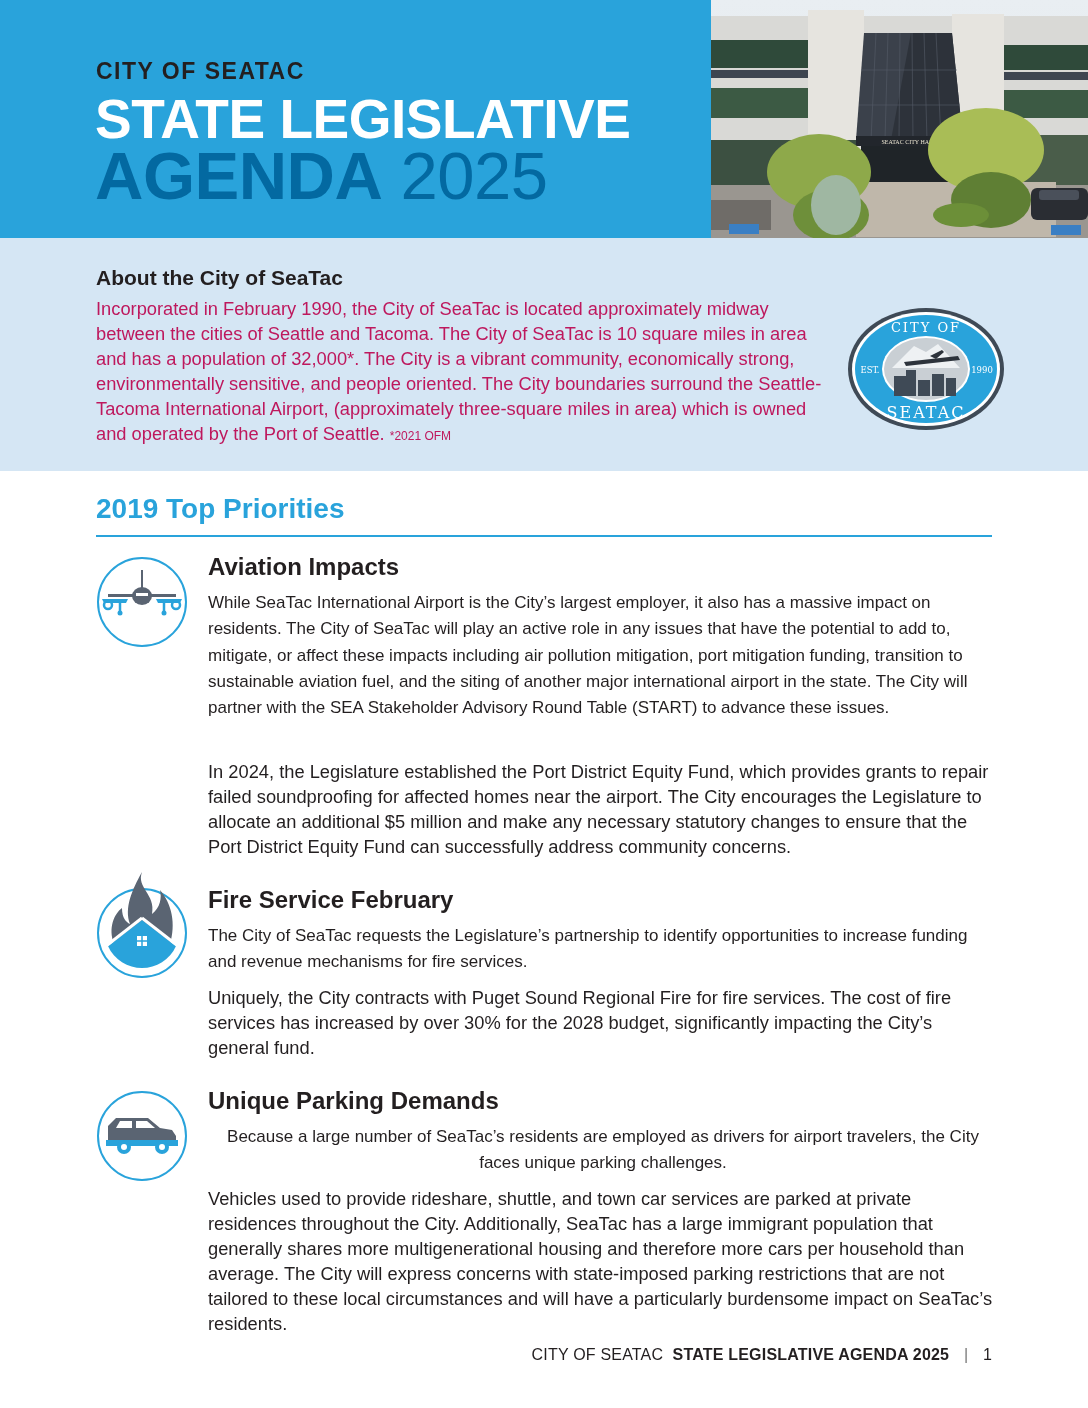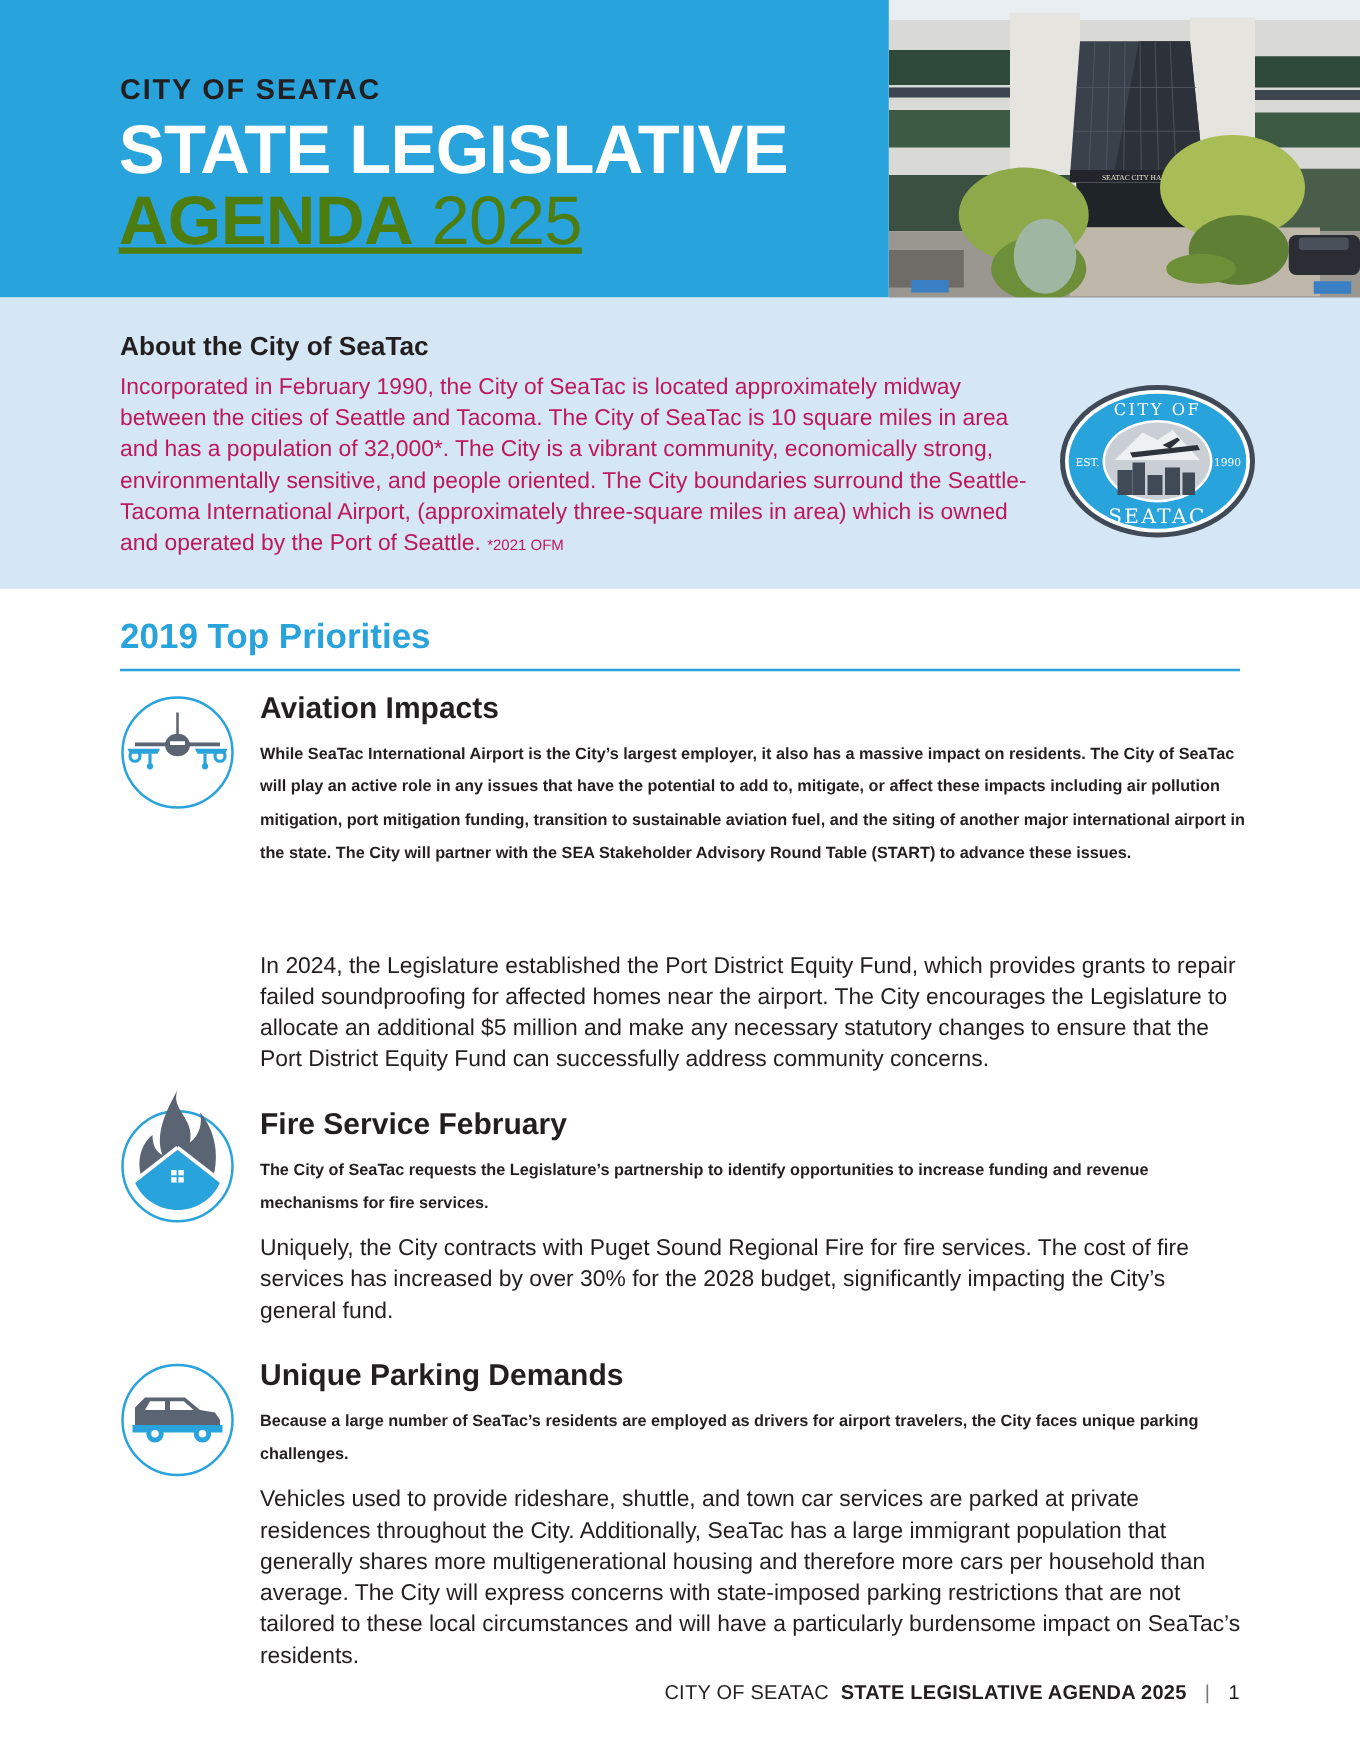--- a/index.html
+++ b/index.html
@@ -2,39 +2,39 @@
 <html><head>
 <meta charset="utf-8">
 <style>
   * { margin: 0; padding: 0; box-sizing: border-box; }
   html, body { width: 1088px; height: 1408px; background: #ffffff; overflow: hidden; }
   body { font-family: "Liberation Sans", sans-serif; color: #231f20; position: relative; }
 
   .header-band { position: absolute; left: 0; top: 0; width: 1088px; height: 238px; background: #29a3db; }
   .header-kicker { position: absolute; left: 96px; top: 58px; font-size: 23px; font-weight: bold; letter-spacing: 1.5px; color: #231f20; }
   .header-title-1 { position: absolute; left: 95px; top: 88px; font-size: 55px; font-weight: bold; color: #ffffff; letter-spacing: -0.5px; line-height: 62px; }
-  .header-title-2 { position: absolute; left: 95px; top: 145px; font-size: 55px; line-height: 62px; color: #4d7c0f; letter-spacing: -0.5px; text-decoration: underline; }
+  .header-title-2 { position: absolute; left: 95px; top: 145px; font-size: 67px; line-height: 62px; color: #0369a1; letter-spacing: -0.5px; }
   .header-title-2 .strong { font-weight: bold; }
   .header-title-2 .light { font-weight: normal; }
 
   .photo { position: absolute; left: 711px; top: 0; width: 377px; height: 281px; overflow: hidden; background: #cfd8df; }
 
   .about-band { position: absolute; left: 0; top: 238px; width: 1088px; height: 233px; background: #d5e6f4; }
   .about-title { position: absolute; left: 96px; top: 266px; font-size: 21px; font-weight: bold; color: #231f20; }
   .about-body { position: absolute; left: 96px; top: 296px; width: 730px; font-size: 18.3px; line-height: 25px; color: #be185d; }
   .about-body .note { font-size: 12px; }
 
   .seal { position: absolute; left: 846px; top: 306px; width: 160px; height: 126px; }
 
   .priorities-title { position: absolute; left: 96px; top: 493px; font-size: 28px; font-weight: bold; color: #29a3db; }
   .priorities-rule { position: absolute; left: 96px; top: 535px; width: 896px; height: 2px; background: #29a3db; }
 
   .pri-icon { position: absolute; width: 92px; height: 92px; }
   .pri-heading { position: absolute; left: 208px; font-size: 24px; font-weight: bold; color: #231f20; }
-  .pri-lead { position: absolute; left: 208px; width: 790px; font-size: 13px; line-height: 26.3px; font-weight: bold; color: #231f20; }
+  .pri-lead { position: absolute; left: 208px; width: 790px; font-size: 17px; line-height: 26.3px; font-weight: normal; color: #231f20; }
   .pri-body { position: absolute; left: 208px; width: 790px; font-size: 18.3px; line-height: 25px; color: #231f20; }
 
   .footer { position: absolute; right: 96px; top: 1346px; font-size: 16px; color: #231f20; letter-spacing: 0.2px; }
   .footer .b { font-weight: bold; }
   .footer .sep { margin: 0 10px; color: #777; }
 </style>
 </head>
 <body>
 
 <div class="header-band"></div>
@@ -176,21 +176,21 @@
     <path d="M24 31 L36 31 L36 38 L20 38 Z" fill="#ffffff"></path>
     <path d="M40 31 L51 31 L59 38 L40 38 Z" fill="#ffffff"></path>
     <rect x="10" y="50" width="72" height="6" fill="#29a3db"></rect>
     <circle cx="28" cy="57" r="7" fill="#29a3db"></circle>
     <circle cx="28" cy="57" r="3" fill="#ffffff"></circle>
     <circle cx="66" cy="57" r="7" fill="#29a3db"></circle>
     <circle cx="66" cy="57" r="3" fill="#ffffff"></circle>
   </svg>
 </div>
 <div class="pri-heading" style="top:1087px;">Unique Parking Demands</div>
-<div class="pri-lead" style="top:1124px;">Because a large number of SeaTac’s residents are employed as drivers for airport travelers, the City faces unique parking challenges.</div>
+<div class="pri-lead" style="top:1124px;text-align:center;">Because a large number of SeaTac’s residents are employed as drivers for airport travelers, the City faces unique parking challenges.</div>
 <div class="pri-body" style="top:1186px;">Vehicles used to provide rideshare, shuttle, and town car services are parked at private residences throughout the City. Additionally, SeaTac has a large immigrant population that generally shares more multigenerational housing and therefore more cars per household than average. The City will express concerns with state-imposed parking restrictions that are not tailored to these local circumstances and will have a particularly burdensome impact on SeaTac’s residents.</div>
 
 <div class="footer">
   <span>CITY OF SEATAC</span>&nbsp;
   <span class="b">STATE LEGISLATIVE AGENDA 2025</span>
   <span class="sep">|</span>
   <span>1</span>
 </div>
 
 </body></html>

